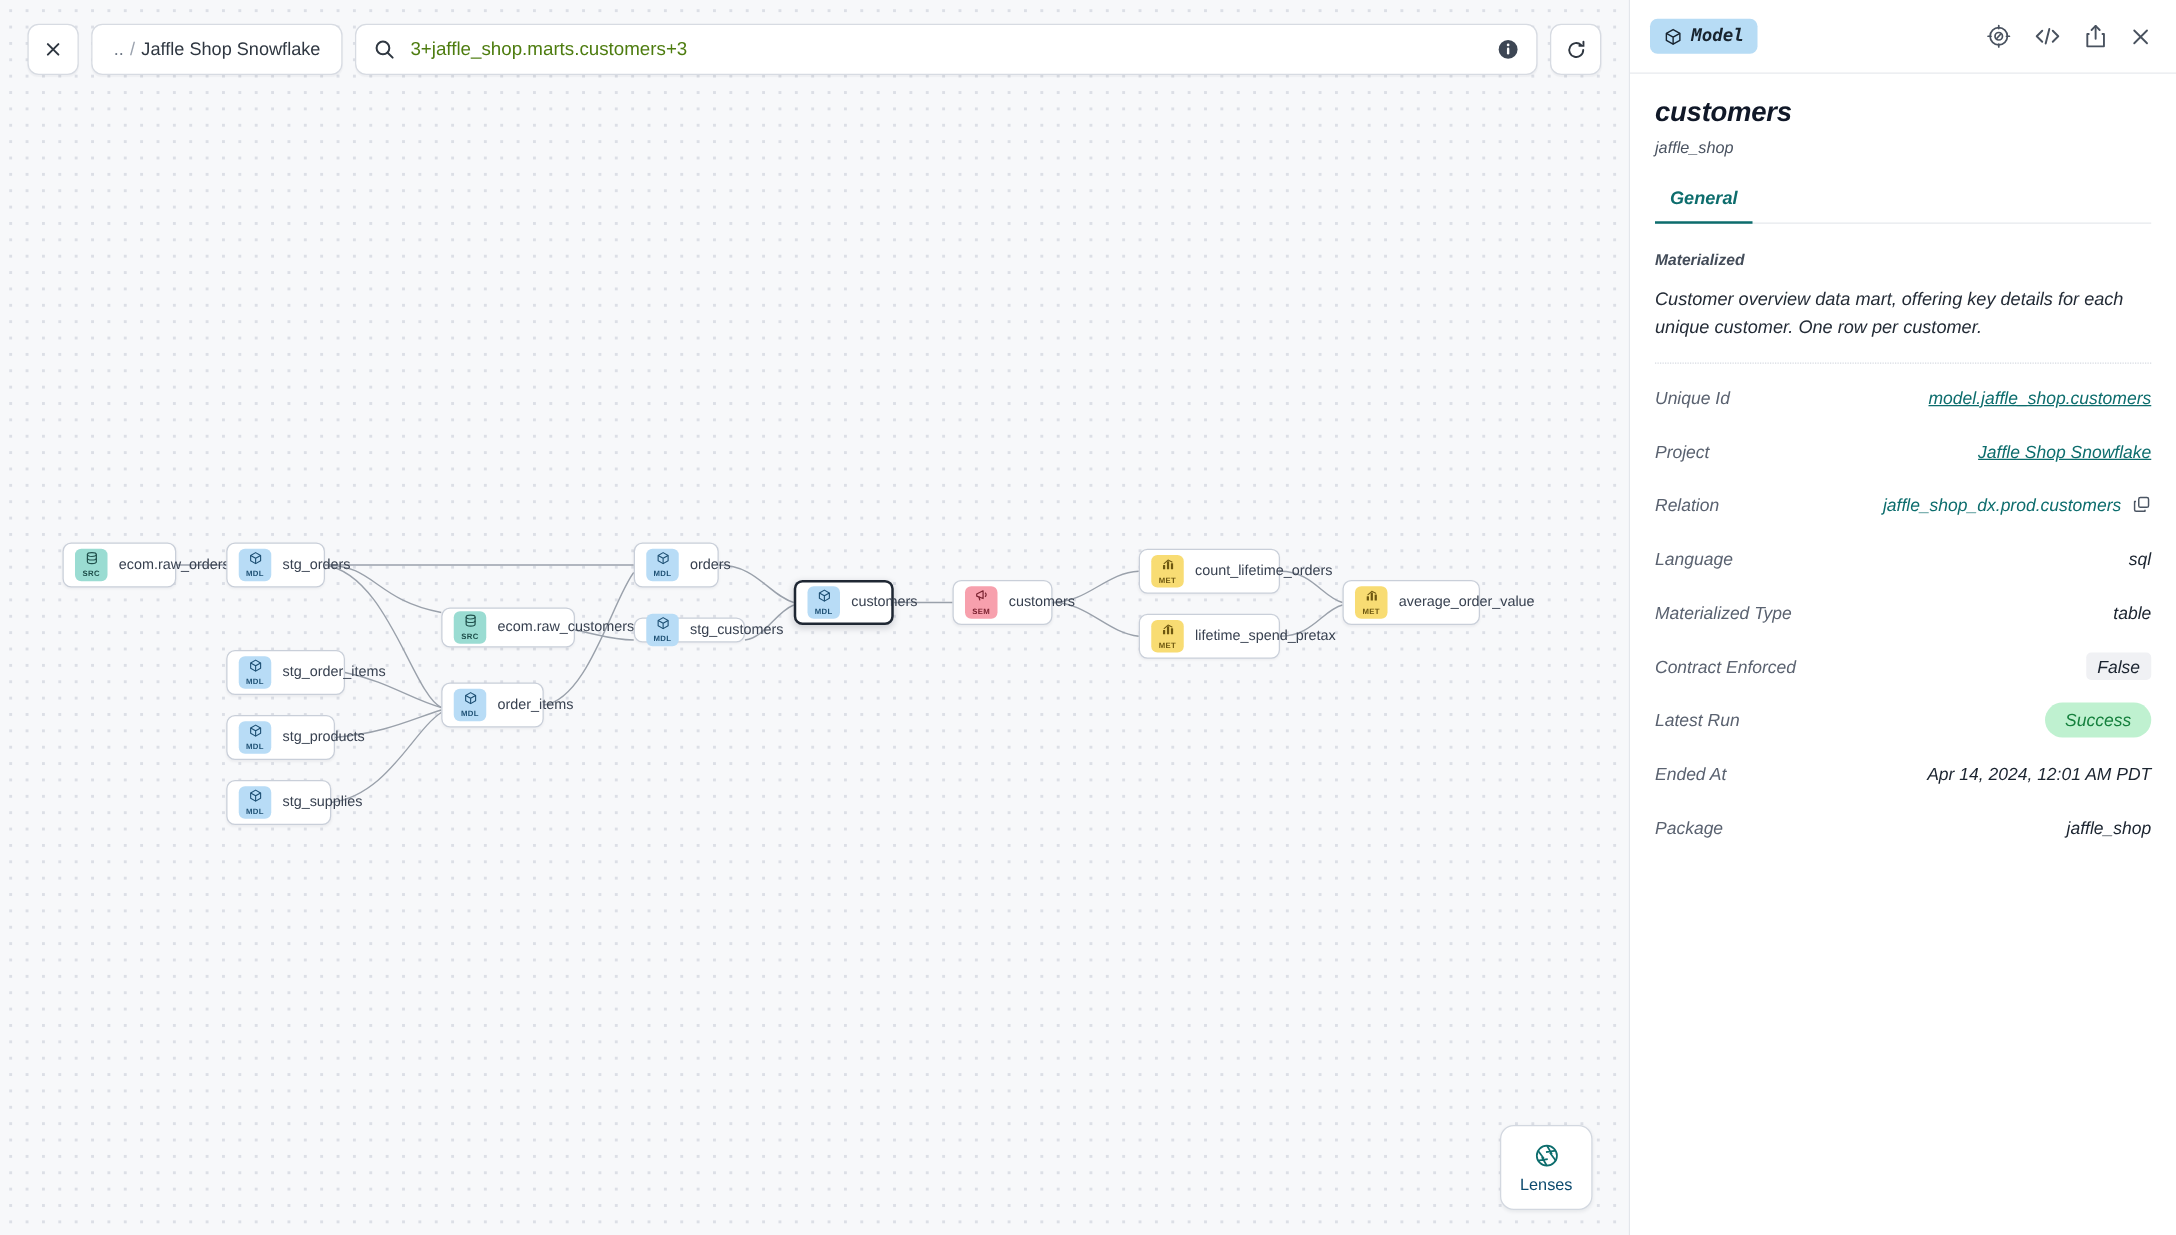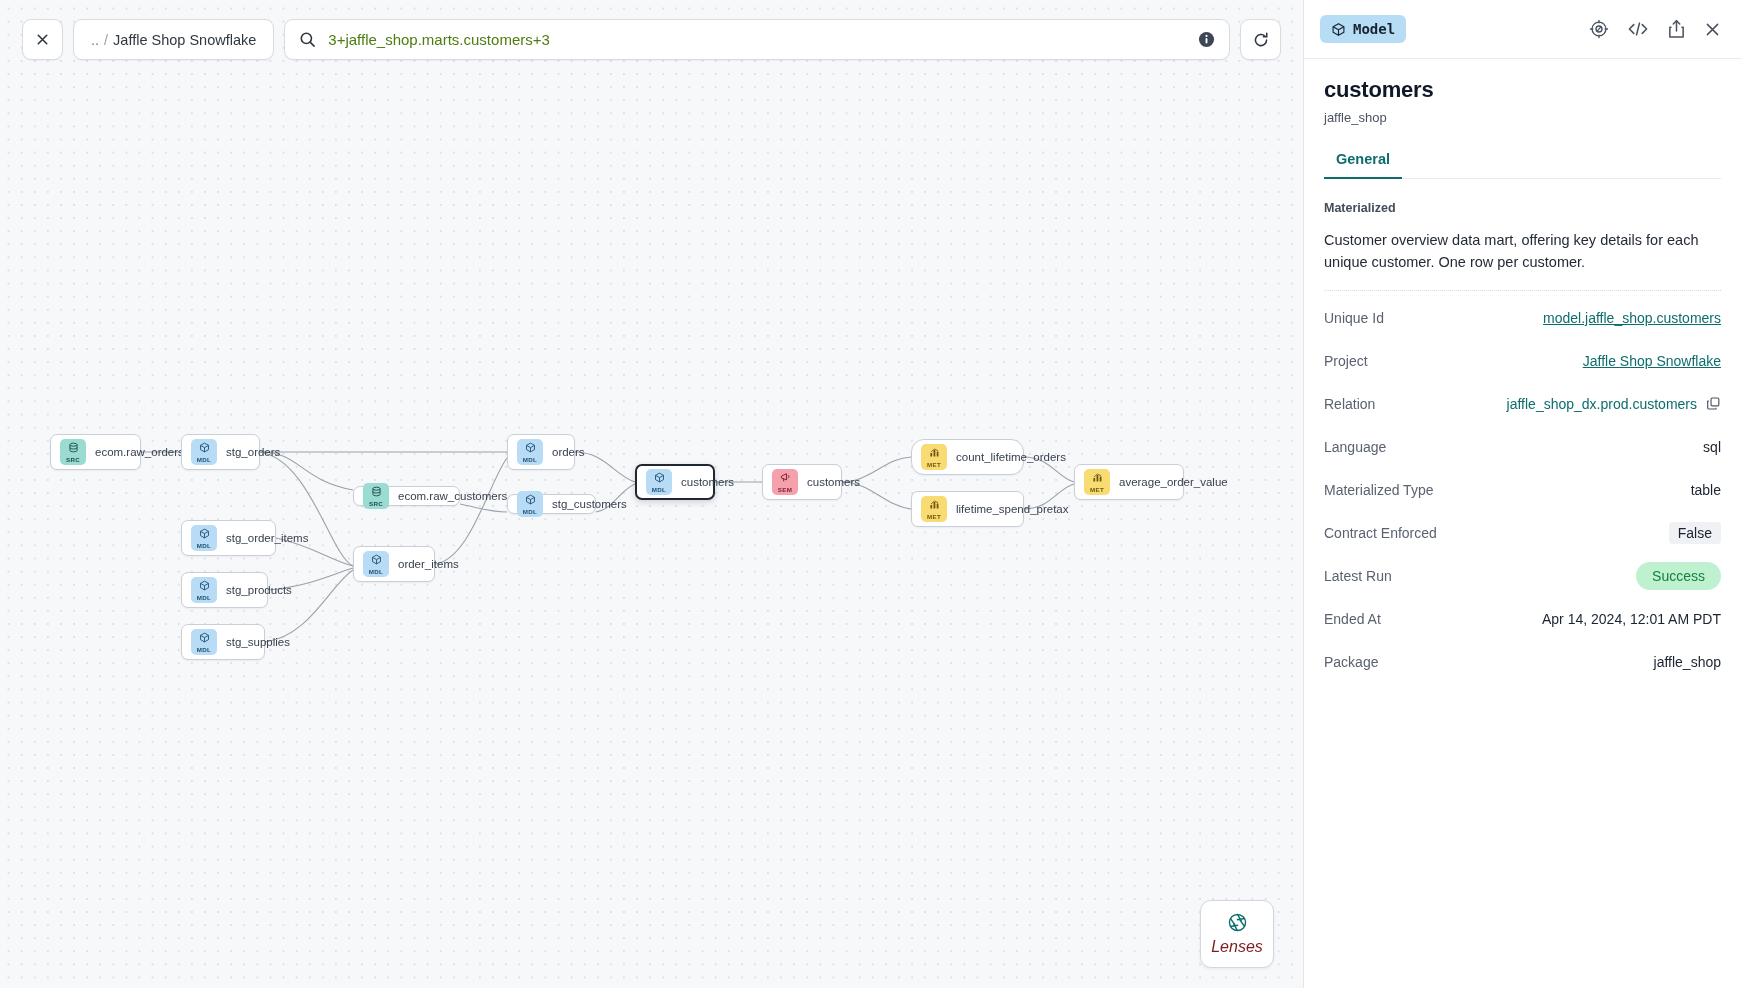--- a/index.html
+++ b/index.html
@@ -72,25 +72,25 @@
 
   #edges { position:absolute; inset:0; z-index:3; pointer-events:none; }
 
   
   #lenses-btn {
     position:absolute; left:1200px; top:900px; width:74px; height:68px;
     background:#fff; border:1px solid #d3d8e0; border-radius:11px;
     display:flex; flex-direction:column; align-items:center; justify-content:center; gap:5px;
     box-shadow:0 1px 3px rgba(16,24,40,.07); cursor:pointer; z-index:20;
   }
-  #lenses-btn .lens-label { font-size:16px; color:#7f1d1d;font-style:italic; }
+  #lenses-btn .lens-label { font-size:13px; color:#0c4a6e; }
 
   
   #panel { width:438px; flex:0 0 438px; height:988px; background:#fff; border-left:1px solid #e3e6eb;
-           display:flex; flex-direction:column; position:relative; }
+           display:flex; flex-direction:column; position:relative;font-style:italic; }
   #panel-top { height:59px; display:flex; align-items:center; padding:0 20px 0 16px;
                border-bottom:1px solid #e8eaee; }
   #type-badge {
     background:#b7dcf5; color:#18242f; border-radius:6px; height:28px; padding:0 11px;
     display:flex; align-items:center; gap:7px; font-size:14px; font-weight:600;
     font-family:"DejaVu Sans Mono", monospace;
   }
   #panel-top-actions { margin-left:auto; display:flex; align-items:center; gap:18px; color:#49525f; }
   #panel-top-actions .pico { cursor:pointer; display:flex; }
 
@@ -187,21 +187,21 @@
         <div class="node" style="left: 181px; top: 624px; width: 84px; height: 36px;">
           <div class="badge mdl">
             <span class="bico"><svg width="11" height="11" viewBox="0 0 16 16" fill="none" stroke="currentColor" stroke-width="1.3" stroke-linejoin="round">
                 <path d="M8 1.6 L13.8 4.9 L13.8 11.1 L8 14.4 L2.2 11.1 L2.2 4.9 Z"></path>
                 <path d="M2.2 4.9 L8 8.2 L13.8 4.9 M8 8.2 L8 14.4"></path>
               </svg></span>
             <span class="btxt">MDL</span>
           </div>
           <span class="nlabel">stg_supplies</span>
         </div>
-        <div class="node" style="left: 353px; top: 486px; width: 107px; height: 20px;">
+        <div class="node" style="left: 353px; top: 486px; width: 107px; height: 32px;">
           <div class="badge src">
             <span class="bico"><svg width="11" height="11" viewBox="0 0 16 16" fill="none" stroke="currentColor" stroke-width="1.4">
                 <ellipse cx="8" cy="3.9" rx="5.2" ry="2.2"></ellipse>
                 <path d="M2.8 3.9v8.2c0 1.2 2.33 2.2 5.2 2.2s5.2-1 5.2-2.2V3.9"></path>
                 <path d="M2.8 8c0 1.2 2.33 2.2 5.2 2.2s5.2-1 5.2-2.2"></path>
               </svg></span>
             <span class="btxt">SRC</span>
           </div>
           <span class="nlabel">ecom.raw_customers</span>
         </div>
@@ -249,21 +249,21 @@
           <div class="badge sem">
             <span class="bico"><svg width="11" height="11" viewBox="0 0 16 16" fill="none" stroke="currentColor" stroke-width="1.4" stroke-linejoin="round">
                 <path d="M2 6.2 L9.4 2.4 L9.4 11.4 L2 8.6 Z"></path>
                 <path d="M4.6 9.2 L5.6 13.6"></path>
                 <path d="M11.6 4.6 C13.4 5.6 13.4 8.2 11.6 9.2"></path>
               </svg></span>
             <span class="btxt">SEM</span>
           </div>
           <span class="nlabel">customers</span>
         </div>
-        <div class="node" style="left: 911px; top: 439px; width: 113px; height: 36px; border-radius: 13px;">
+        <div class="node" style="left: 911px; top: 439px; width: 113px; height: 36px;">
           <div class="badge met">
             <span class="bico"><svg width="11" height="11" viewBox="0 0 16 16" fill="currentColor">
                 <rect x="2" y="8.6" width="2.6" height="5.2" rx="0.5"></rect>
                 <rect x="6.6" y="4.4" width="2.6" height="9.4" rx="0.5"></rect>
                 <rect x="11.2" y="6.6" width="2.6" height="7.2" rx="0.5"></rect>
                 <path d="M3.3 7 L7.9 3 L12.5 5.2" fill="none" stroke="currentColor" stroke-width="1.2" stroke-linecap="round" stroke-linejoin="round"></path>
               </svg></span>
             <span class="btxt">MET</span>
           </div>
           <span class="nlabel">count_lifetime_orders</span>

